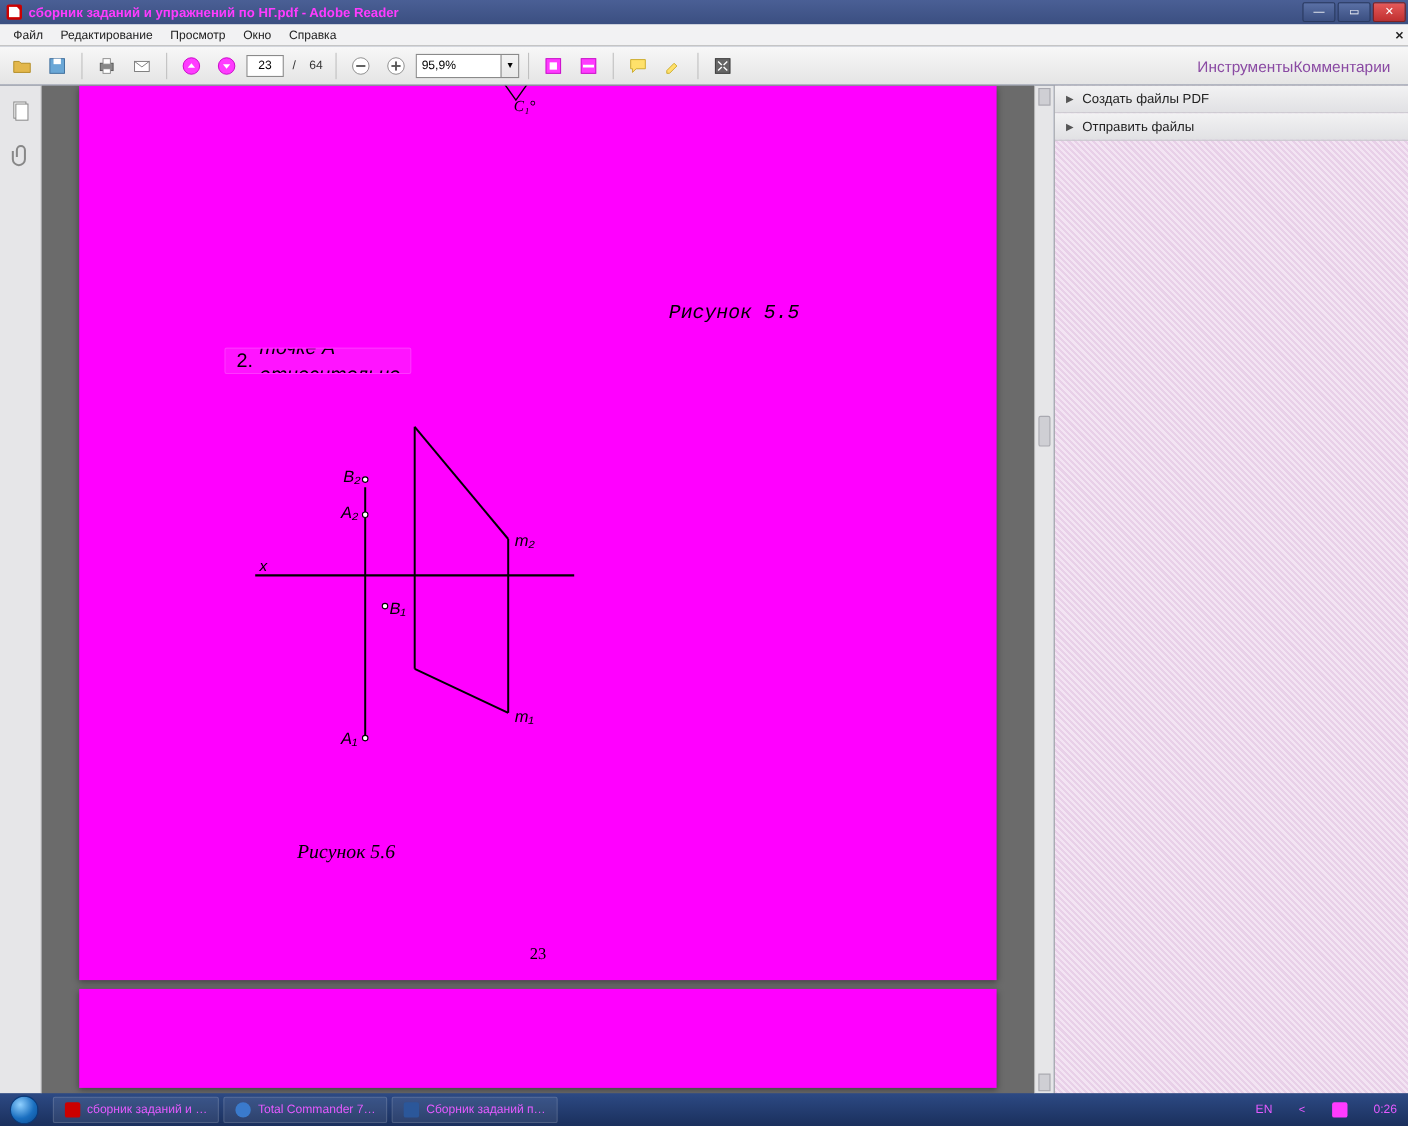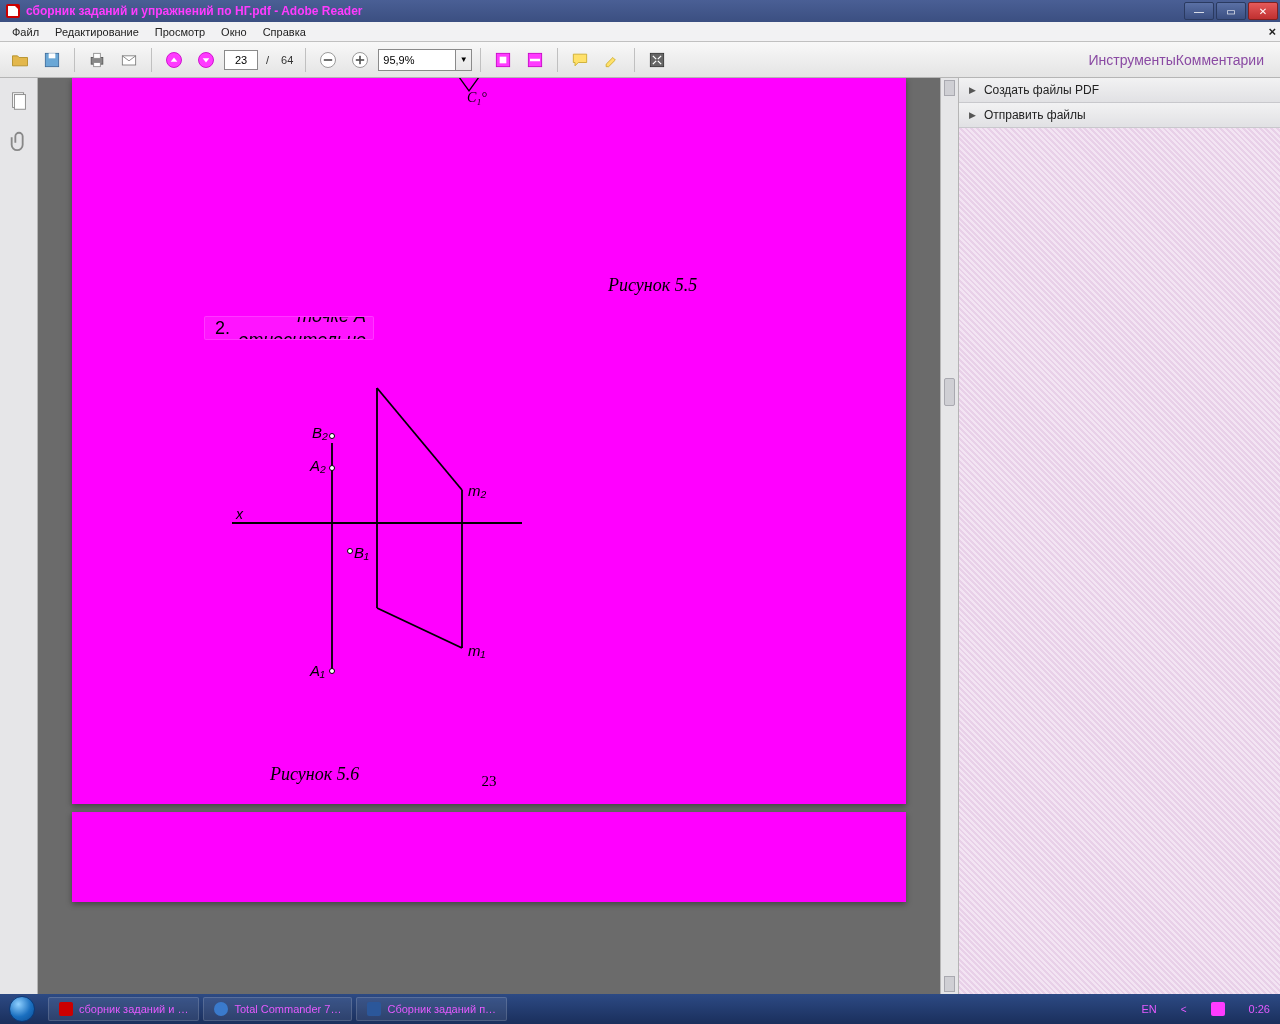--- a/index.html
+++ b/index.html
@@ -31,24 +31,24 @@
 .zoom-wrap .dd { width: 16px; height: 20px; border-left: 1px solid #8a8a8a; display: flex; align-items: center; justify-content: center; font-size: 8px; }
 .toolbar-right { margin-left: auto; display: flex; padding-right: 10px; }
 .toolbar-link { font-size: 14px; color: #8a4aa3; cursor: default; }
 
 
 .main { display: flex; height: calc(1024px - 22px - 20px - 36px - 30px); }
 .left-rail { width: 38px; background: #e6e6e8; border-right: 1px solid #b5b5b5; display: flex; flex-direction: column; align-items: center; padding-top: 12px; gap: 18px; }
 .rail-icon { width: 22px; height: 22px; color: #777; }
 
 .doc-area { flex: 1; background: #6b6b6b; position: relative; overflow: hidden; display:flex; flex-direction:column; align-items:center; }
-.page { width: 834px; height: 726px; margin-top:0; background: #ff00ff; position: relative; box-shadow: 0 2px 6px rgba(0,0,0,0.4); text-align: right; }
+.page { width: 834px; height: 813px; margin-top:0; background: #ff00ff; position: relative; box-shadow: 0 2px 6px rgba(0,0,0,0.4); }
 .page2 { width: 834px; height: 90px; margin-top:8px; background: #ff00ff; box-shadow: 0 2px 6px rgba(0,0,0,0.4); }
 
-.page .fig55 { position: absolute; left: 536px; top: 197px; font-family: Liberation Serif, serif; font-size: 18px; font-style: italic; color: #000; }
+.page .fig55 { position: absolute; left: 536px; top: 197px; font-family: Liberation Mono, monospace; font-size: 18px; font-style: italic; color: #000; }
 .page .task { position: absolute; left: 128px; top: 238px; width: 660px; color: #000; font-family: "Times New Roman", serif; font-size: 18px; line-height: 24px; }
 .page .task-b { font-style: italic; }
 .page .fig56 { position: absolute; left: 198px; top: 686px; font-family: "Times New Roman", serif; font-size: 18px; font-style: italic; color: #000; }
 .page .pagenum { position: absolute; left: 50%; transform: translateX(-50%); bottom: 14px; font-family: "Times New Roman", serif; font-size: 15px; color: #000; }
 .page .c1 { position:absolute; left:395px; top:12px; font-family:"Times New Roman", serif; font-style:italic; font-size:14px; color:#000;}
 .page svg.sketch { position:absolute; left:150px; top:290px; }
 
 .scroll-v { width: 18px; background: #e6e6e8; border-left: 1px solid #b5b5b5; position: relative; }
 .scroll-v:before, .scroll-v:after { content: ""; position: absolute; left: 3px; right: 3px; height: 14px; background: #cfcfd4; border: 1px solid #a9a9b0; }
 .scroll-v:before { top: 2px; }

